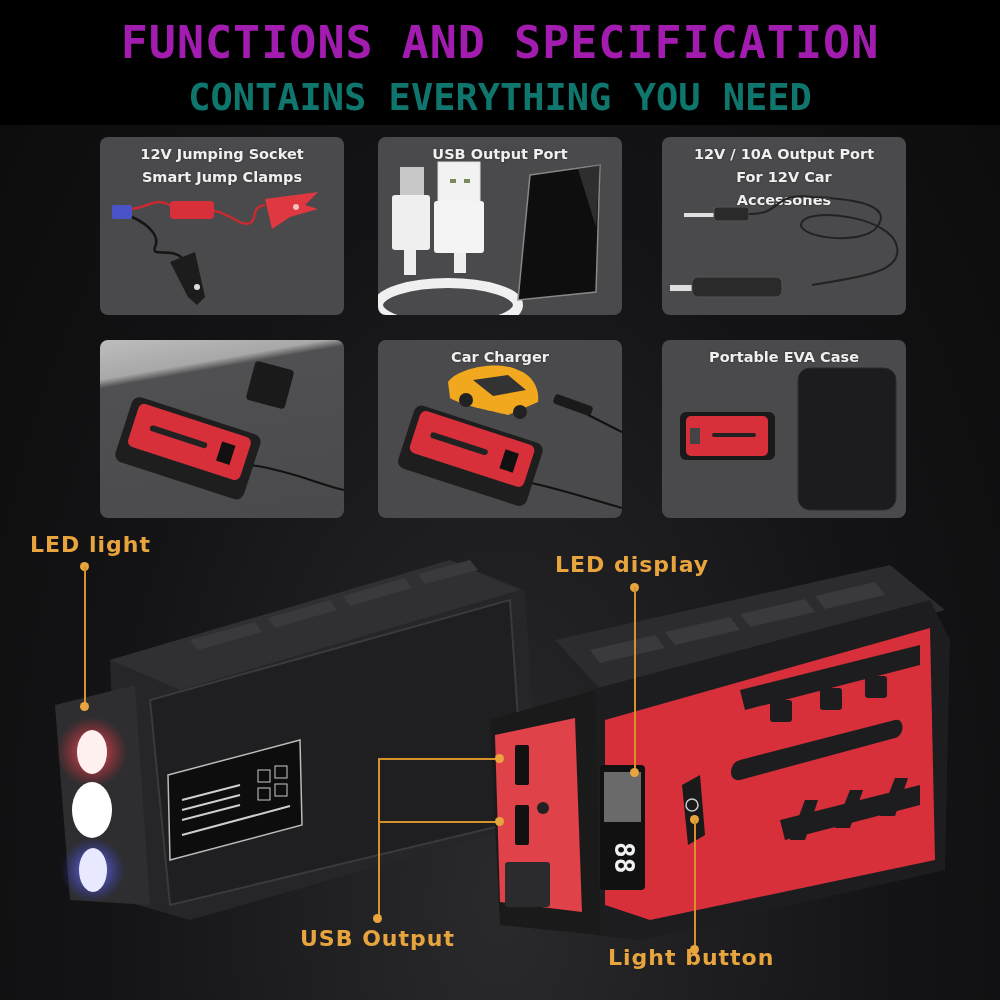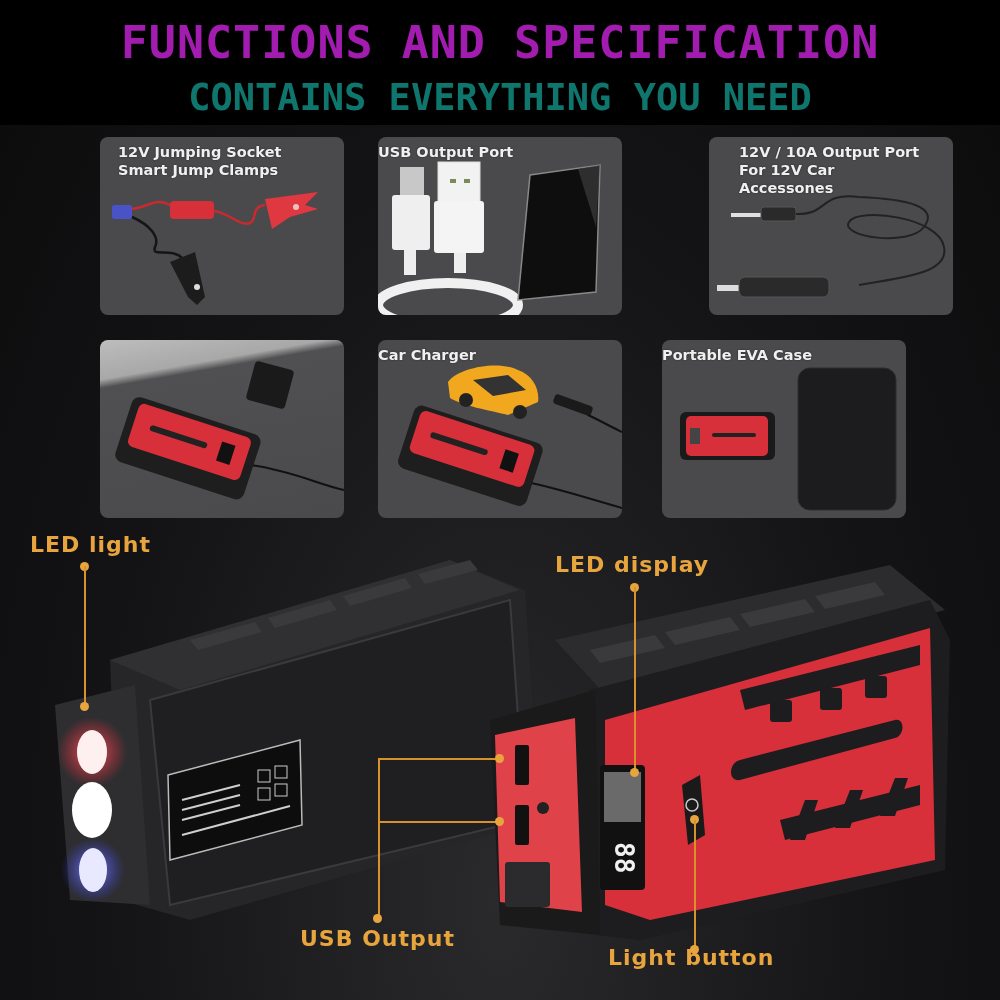--- a/index.html
+++ b/index.html
@@ -18,22 +18,22 @@
   .subtitle {
     position: absolute; left: 0; top: 76px; width: 1000px; text-align: center;
     color: #0f766e; font-family: "DejaVu Sans Mono", monospace; font-weight: bold;
     font-size: 37px; letter-spacing: 0px;
   }
   .tile {
     position: absolute; width: 244px; height: 178px; border-radius: 8px;
     background: #4a4a4c; overflow: hidden;
   }
   .tile-label {
-    position: absolute; left: 0; top: 6px; width: 100%; text-align: left;
-    color: #f0f0f0; font-weight: bold; font-size: 14.5px; line-height: 18px;
+    position: absolute; left: 0; top: 6px; width: 100%; text-align: center;
+    color: #f0f0f0; font-weight: bold; font-size: 14.5px; line-height: 23px;
     text-shadow: 0 0 2px rgba(0,0,0,0.5);
   }
   .label-orange {
     position: absolute; color: #e8a53e; font-weight: bold; font-size: 22px; letter-spacing: 1px;
   }
   .line { position: absolute; background: #d8922c; }
   .dot { position: absolute; width: 9px; height: 9px; border-radius: 50%; background: #e8a53e; }
   svg { display: block; }
 </style>
 </head>
@@ -68,21 +68,21 @@
     <rect x="86" y="42" width="6" height="4" fill="#7a8a5a"></rect>
     <rect x="56" y="64" width="50" height="52" rx="3" fill="#f4f4f4"></rect>
     <rect x="26" y="113" width="12" height="25" fill="#eee"></rect>
     <rect x="76" y="116" width="12" height="20" fill="#eee"></rect>
     <ellipse cx="70" cy="168" rx="70" ry="22" fill="none" stroke="#f0f0f0" stroke-width="10"></ellipse>
     <polygon points="152,38 222,28 218,155 140,163" fill="#0e0e0e" stroke="#888" stroke-width="1.5"></polygon>
     <polygon points="200,32 222,28 218,90" fill="#444" opacity="0.6"></polygon>
   </svg>
 </div>
 
-<div class="tile" style="left:662px; top:137px;margin-left:47px;">
+<div class="tile" style="left:662px; top:137px;">
   <div class="tile-label" style="padding:0 30px;">12V / 10A Output Port For 12V Car Accessones</div>
   <svg width="244" height="178" style="position:absolute;left:0;top:0;">
     <rect x="22" y="76" width="30" height="4" fill="#e0e0e0"></rect>
     <rect x="52" y="70" width="35" height="14" rx="3" fill="#2a2a2a" stroke="#555"></rect>
     <path d="M87 77 C120 78,110 55,150 60 C200 62,230 70,215 90 C200 110,130 100,140 85 C150 70,230 80,235 110 C240 135,200 140,150 148" stroke="#222" stroke-width="2" fill="none"></path>
     <rect x="8" y="148" width="22" height="6" fill="#ddd"></rect>
     <rect x="30" y="140" width="90" height="20" rx="6" fill="#2a2a2a" stroke="#555"></rect>
   </svg>
 </div>
 

